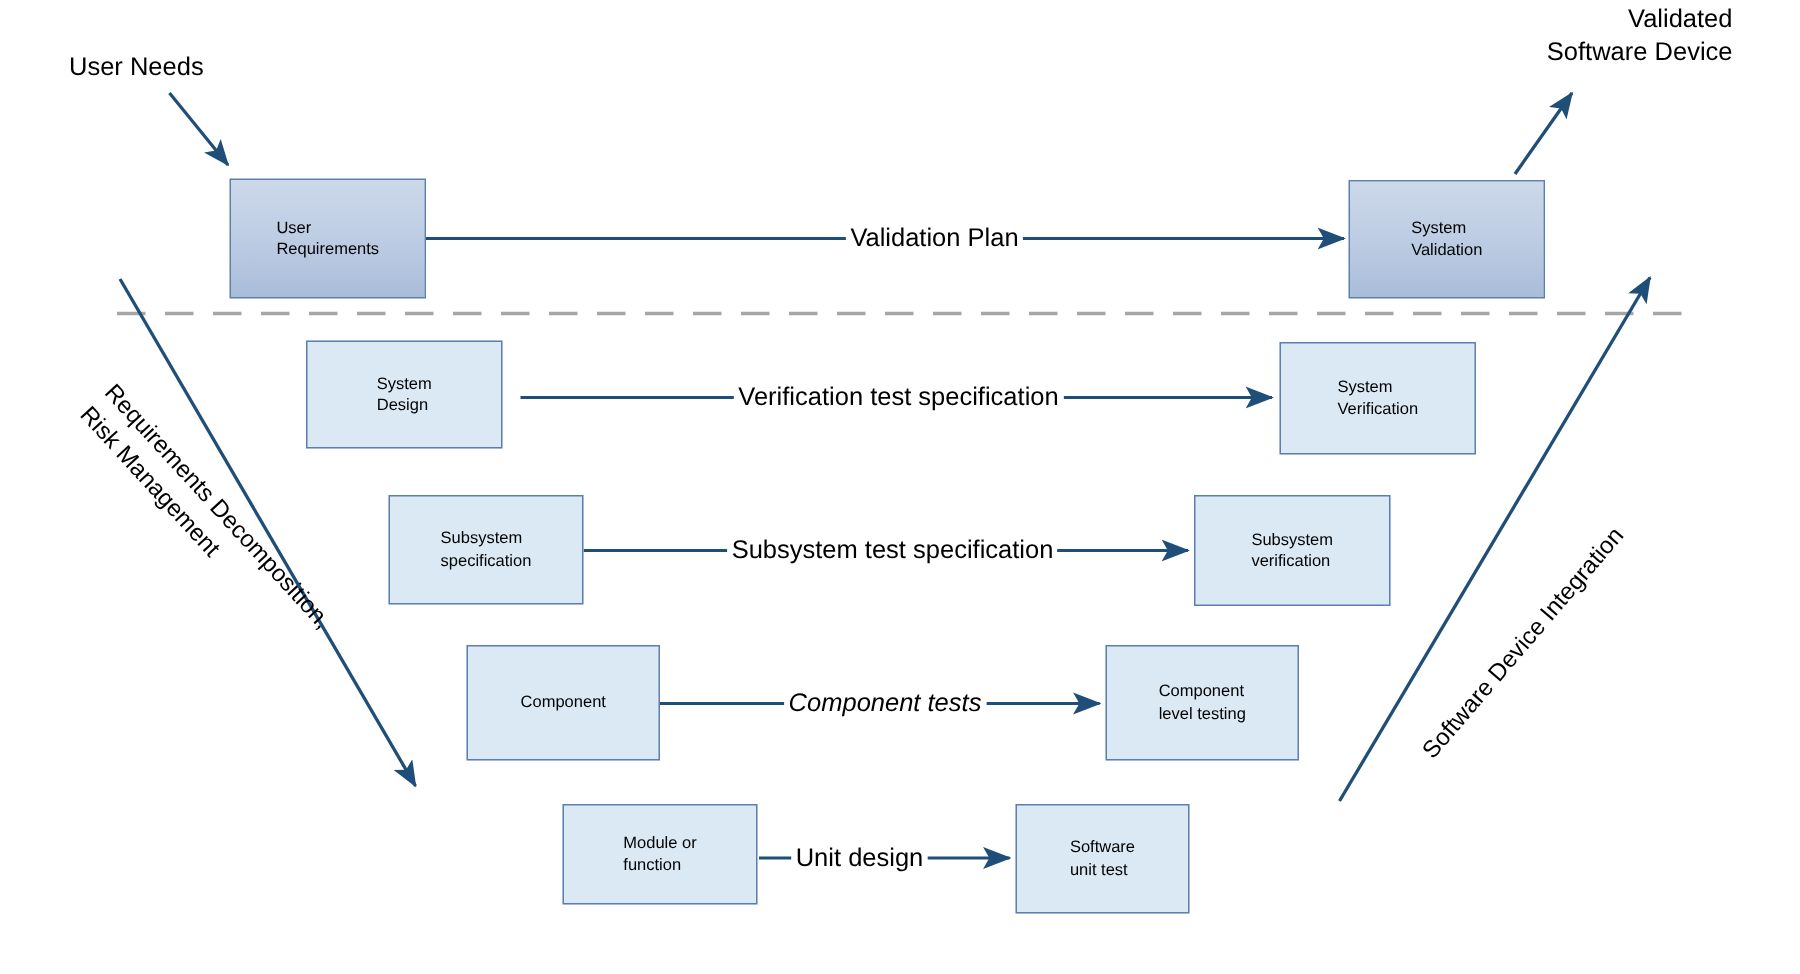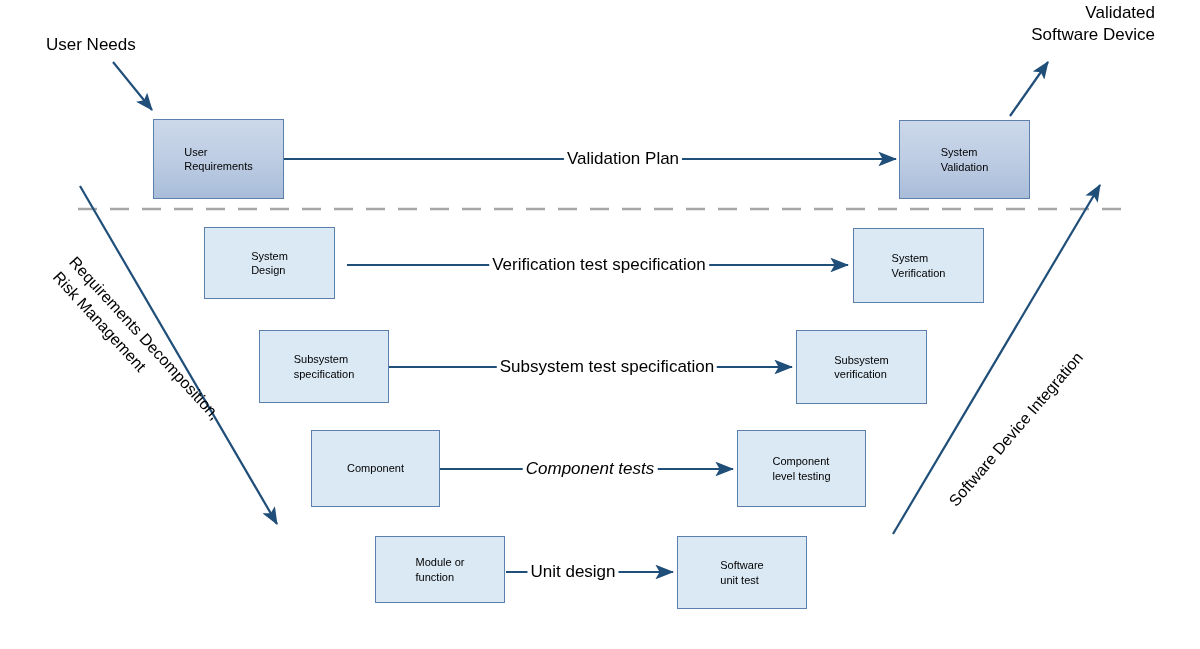--- a/index.html
+++ b/index.html
@@ -158,33 +158,33 @@
 Design</div>
 
   <div class="wire-label" style="left:599px; top:265px;">Verification test specification</div>
 
   <div class="node level-low" style="left:853px; top:228px; width:131px; height:75px;">System
 Verification</div>
 
   <div class="node level-low" style="left:259px; top:330px; width:130px; height:73px;">Subsystem
 specification</div>
 
-  <div class="wire-label" style="left:595px; top:367px;margin-left:12px;">Subsystem test specification</div>
+  <div class="wire-label" style="left:595px; top:367px;">Subsystem test specification</div>
 
   <div class="node level-low" style="left:796px; top:330px; width:131px; height:74px;">Subsystem
 verification</div>
 
   <div class="node level-low" style="left:311px; top:430px; width:129px; height:77px;">Component</div>
 
   <div class="wire-label" style="left:590px; top:469px;font-style:italic;">Component tests</div>
 
   <div class="node level-low" style="left:737px; top:430px; width:129px; height:77px;">Component
 level testing</div>
 
   <div class="node level-low" style="left:375px; top:536px; width:130px; height:67px;">Module or
 function</div>
 
   <div class="wire-label" style="left:573px; top:572px;text-align:right;">Unit design</div>
 
-  <div class="node level-low" style="left:677px; top:536px; width:130px; height:73px;">Software
+  <div class="node level-low" style="left:677px; top:536px; width:116px; height:73px;">Software
 unit test</div>
 
 </div>
 
 </body></html>

